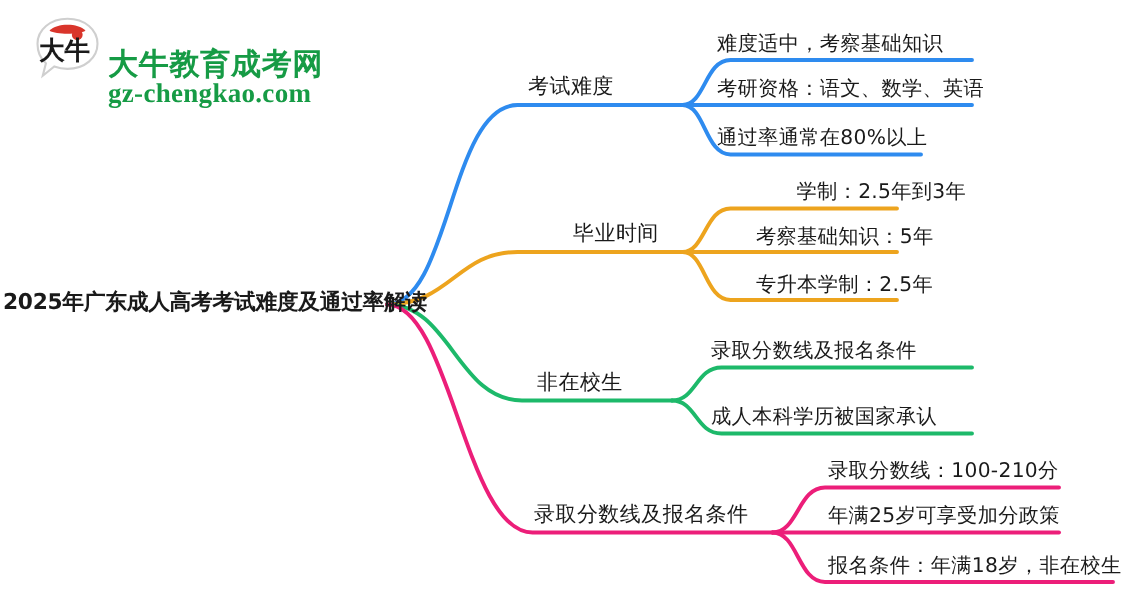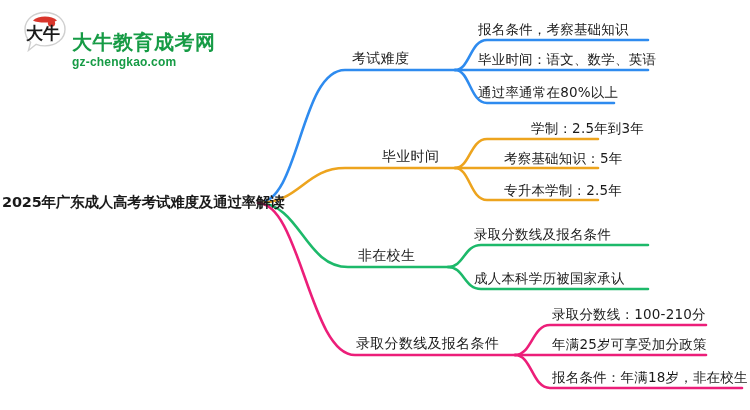--- a/index.html
+++ b/index.html
@@ -47,27 +47,27 @@
     font-size: 20px;
     font-weight: bold;
     color: #169b45;
     letter-spacing: 0.5px;
     line-height: 24px;
     white-space: nowrap;
     font-family: "DejaVu Sans", "Liberation Sans", sans-serif;
     margin-top: 18px;
   }
   .logo-en {
-    font-size: 12px;
+    font-size: 18px;
     font-weight: bold;
     color: #169b45;
     line-height: 16px;
     letter-spacing: 0.2px;
     white-space: nowrap;
-    font-family: Liberation Sans, sans-serif;
+    font-family: Liberation Serif, serif;
   }
   
   .node-text {
     position: absolute;
     white-space: nowrap;
     color: #1a1a1a;
     font-family: "DejaVu Sans", "Liberation Sans", sans-serif;
     line-height: 20px;
   }
   #root-label {
@@ -143,22 +143,22 @@
         <path d="M515 355 L706 355"></path>
         <path d="M515 355 C 532 355, 532 388, 550 388 L742 388"></path>
       </g>
 
     </g>
   </svg>
 
   <div class="node-text" id="root-label">2025年广东成人高考考试难度及通过率解读</div>
 
   <div class="node-text branch-label" style="left:352px; top:48px;">考试难度</div>
-  <div class="node-text leaf-label" style="left:478px; top:19px;">报名条件，考察基础知识</div>
-  <div class="node-text leaf-label" style="left:478px; top:49px;">毕业时间：语文、数学、英语</div>
+  <div class="node-text leaf-label" style="left:478px; top:19px;">难度适中，考察基础知识</div>
+  <div class="node-text leaf-label" style="left:478px; top:49px;">考研资格：语文、数学、英语</div>
   <div class="node-text leaf-label" style="left:478px; top:82px;">通过率通常在80%以上</div>
 
   <div class="node-text branch-label" style="left:358px; top:146px;margin-left:24px;">毕业时间</div>
   <div class="node-text leaf-label" style="left:531px; top:118px;">学制：2.5年到3年</div>
   <div class="node-text leaf-label" style="left:504px; top:148px;">考察基础知识：5年</div>
   <div class="node-text leaf-label" style="left:504px; top:180px;">专升本学制：2.5年</div>
 
   <div class="node-text branch-label" style="left:358px; top:245px;">非在校生</div>
   <div class="node-text leaf-label" style="left:474px; top:224px;">录取分数线及报名条件</div>
   <div class="node-text branch-label" style="left:356px; top:333px;">录取分数线及报名条件</div>

